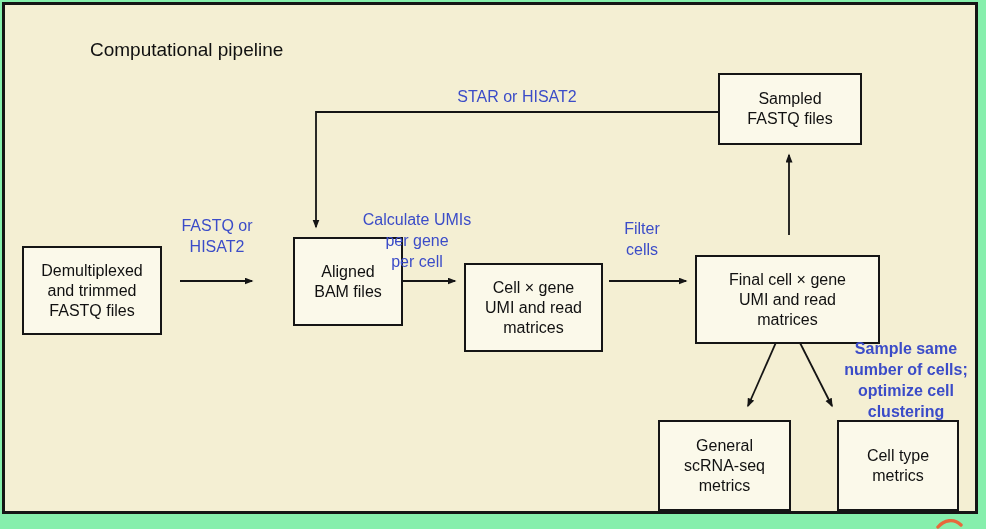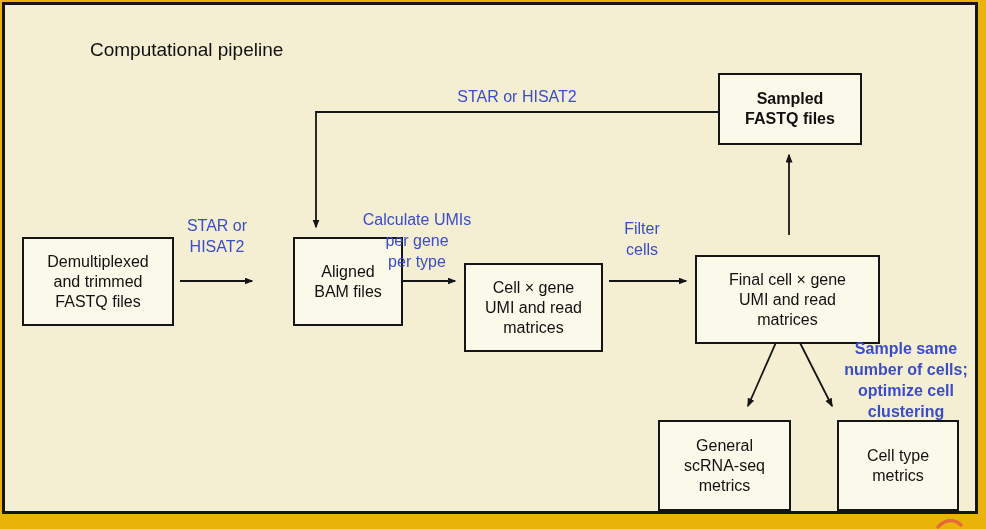--- a/index.html
+++ b/index.html
@@ -5,21 +5,21 @@
   html, body {
     margin: 0;
     padding: 0;
     background: #ffffff;
     font-family: "Liberation Sans", "DejaVu Sans", sans-serif;
   }
   .canvas {
     position: relative;
     width: 986px;
     height: 529px;
-    background: #eab308;
+    background: #86efac;
     overflow: hidden;
   }
   .frame {
     position: absolute;
     left: 2px;
     top: 2px;
     width: 976px;
     height: 512px;
     background: #f4efd3;
     border: 3px solid #151515;
@@ -89,51 +89,51 @@
     </defs>
     <path d="M180,281 L252,281" stroke="#151515" stroke-width="1.8" fill="none" marker-end="url(#ah)"></path>
     <path d="M377,281 L455,281" stroke="#151515" stroke-width="1.8" fill="none" marker-end="url(#ah)"></path>
     <path d="M609,281 L686,281" stroke="#151515" stroke-width="1.8" fill="none" marker-end="url(#ah)"></path>
     <path d="M789,235 L789,155" stroke="#151515" stroke-width="1.8" fill="none" marker-end="url(#ah)"></path>
     <path d="M718,112 L316,112 L316,227" stroke="#151515" stroke-width="1.8" fill="none" marker-end="url(#ah)"></path>
     <path d="M781,331 L748,406" stroke="#151515" stroke-width="1.8" fill="none" marker-end="url(#ah)"></path>
     <path d="M794,331 L832,406" stroke="#151515" stroke-width="1.8" fill="none" marker-end="url(#ah)"></path>
   </svg>
 
-  <div class="node" style="left:22px; top:237px; width:152px; height:89px;">Demultiplexed
+  <div class="node" style="left:22px; top:246px; width:140px; height:89px;">Demultiplexed
 and trimmed
 FASTQ files</div>
 
   <div class="node" style="left:261px; top:237px; width:110px; height:89px;margin-left:32px;">Aligned
 BAM files</div>
 
   <div class="node" style="left:464px; top:237px; width:139px; height:89px;margin-top:26px;">Cell × gene
 UMI and read
 matrices</div>
 
   <div class="node" style="left:695px; top:255px; width:185px; height:89px;">Final cell × gene
 UMI and read
 matrices</div>
 
-  <div class="node" style="left:718px; top:73px; width:144px; height:72px;font-weight:bold;">Sampled
+  <div class="node" style="left:718px; top:73px; width:144px; height:72px;">Sampled
 FASTQ files</div>
 
   <div class="node" style="left:658px; top:420px; width:133px; height:91px;">General
 scRNA-seq
 metrics</div>
 
   <div class="node" style="left:813px; top:420px; width:122px; height:91px;margin-left:24px;">Cell type
 metrics</div>
 
-  <div class="edge-label" style="left:167px; top:215px; width:100px;">STAR or
+  <div class="edge-label" style="left:167px; top:215px; width:100px;">FASTQ or
 HISAT2</div>
 
   <div class="edge-label" style="left:352px; top:209px; width:130px;">Calculate UMIs
 per gene
-per type</div>
+per cell</div>
 
   <div class="edge-label" style="left:607px; top:218px; width:70px;">Filter
 cells</div>
 
   <div class="edge-label" style="left:437px; top:86px; width:160px;">STAR or HISAT2</div>
 
 
   <div class="edge-label" style="left:831px; top:338px; width:150px;font-weight:bold;">Sample same
 number of cells;
 optimize cell

